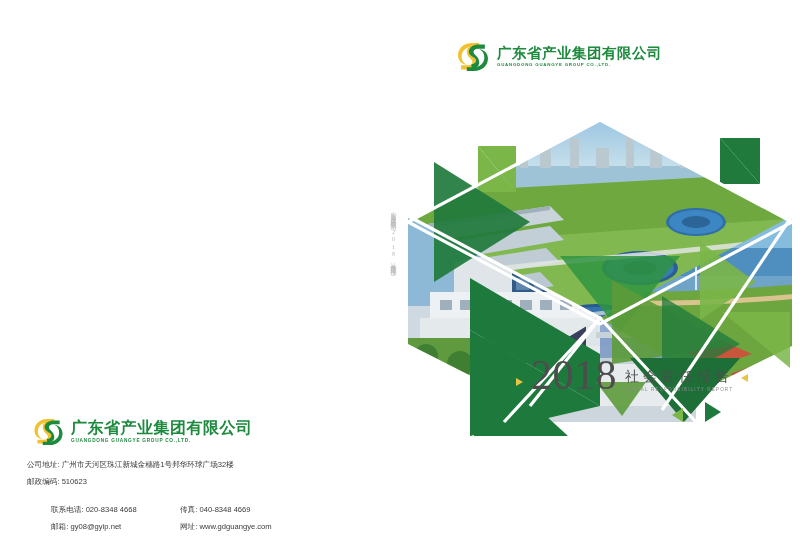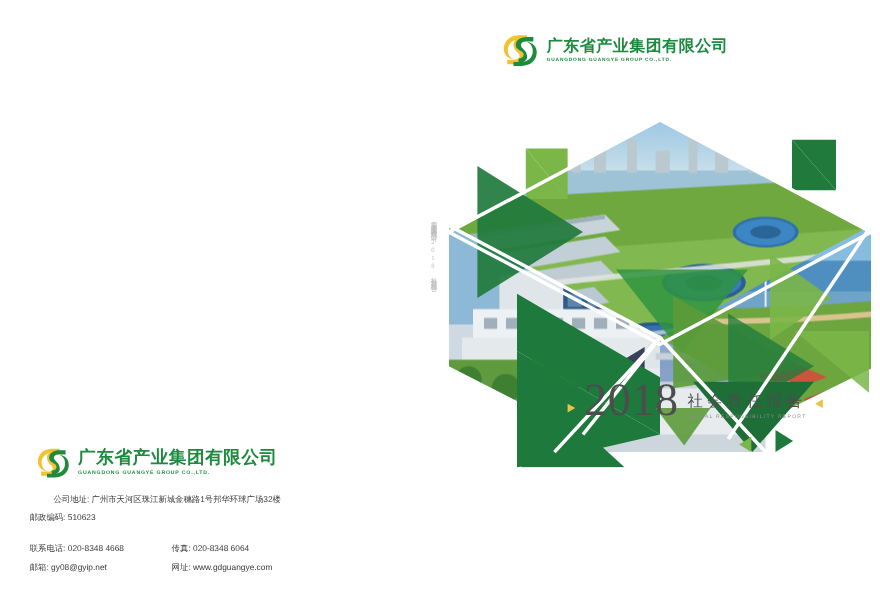--- a/index.html
+++ b/index.html
@@ -4,21 +4,21 @@
 <style>
   html,body{margin:0;padding:0;background:#ffffff;}
   body{
     width:800px;height:543px;
     font-family:"Liberation Sans","DejaVu Sans",sans-serif;
     color:#3c3c3c;overflow:hidden;position:relative;
   }
   #page{position:relative;width:800px;height:543px;background:#fff;overflow:hidden;}
 
   
-  .panel{position:absolute;top:0;height:398px;}
+  .panel{position:absolute;top:11px;height:398px;}
   #back-cover{left:0;width:386px;background:#ffffff;}
   #spine{left:386px;width:14px;background:#ffffff;}
   #front-cover{left:400px;width:400px;background:#ffffff;}
 
   
   #top-logo{position:absolute;left:56px;top:30px;display:flex;align-items:center;gap:7px;}
   .logo-mark{width:34px;height:32px;position:relative;flex:none;}
   .logo-mark svg{display:block;width:100%;height:100%;}
   .logo-words{display:flex;flex-direction:column;line-height:1;}
   .logo-cn{
@@ -67,21 +67,21 @@
     font-family:"Liberation Serif","DejaVu Serif",serif;
   }
 
   
   #back-logo{position:absolute;left:33px;top:406px;display:flex;align-items:center;gap:7px;}
   #back-logo .logo-mark{width:31px;height:30px;}
   #back-logo .logo-cn{font-size:16px;}
   #back-logo .logo-en{font-size:4.7px;}
 
   #contact{position:absolute;left:27px;top:450px;width:250px;font-size:7.6px;color:#3a3a3a;line-height:1;}
-  .c-row{display:flex;margin-bottom:9px;}
+  .c-row{display:flex;margin-bottom:9px;margin-left:24px;}
   .c-cell{white-space:nowrap;}
   .c-cell.first{width:129px;}
   .c-full{white-space:nowrap;}
 </style>
 </head>
 <body>
 
 <div id="page">
 
   <div class="panel" id="back-cover">
@@ -95,36 +95,36 @@
           <path d="M44 42 C44 49 37 53 29 53 L29 45 C35 45 38 42 38 38 C38 31 24 31 24 21 C24 12 33 7 44 7 L55 7 L55 15 L42 15 C36 15 33 18 33 21 C33 28 44 29 44 42 Z" fill="#1d8a3e"></path>
         </svg>
       </span>
       <span class="logo-words">
         <span class="logo-cn">广东省产业集团有限公司</span>
         <span class="logo-en">GUANGDONG GUANGYE GROUP CO.,LTD.</span>
       </span>
     </div>
 
     <div id="contact">
-      <div class="c-full" style="margin-bottom:9px;text-align:center;">
+      <div class="c-full" style="margin-bottom:9px;">
         <span>公司地址:</span>
         <span>广州市天河区珠江新城金穗路1号邦华环球广场32楼</span>
       </div>
       <div class="c-full" style="margin-bottom:21px;">
         <span>邮政编码:</span>
         <span>510623</span>
       </div>
       <div class="c-row">
         <span class="c-cell first">
           <span>联系电话:</span>
           <span>020-8348 4668</span>
         </span>
         <span class="c-cell">
           <span>传真:</span>
-          <span>020-8348 6064</span>
+          <span>040-8348 4669</span>
         </span>
       </div>
       <div class="c-row">
         <span class="c-cell first">
           <span>邮箱:</span>
           <span>gy08@gyip.net</span>
         </span>
         <span class="c-cell">
           <span>网址:</span>
           <span>www.gdguangye.com</span>

